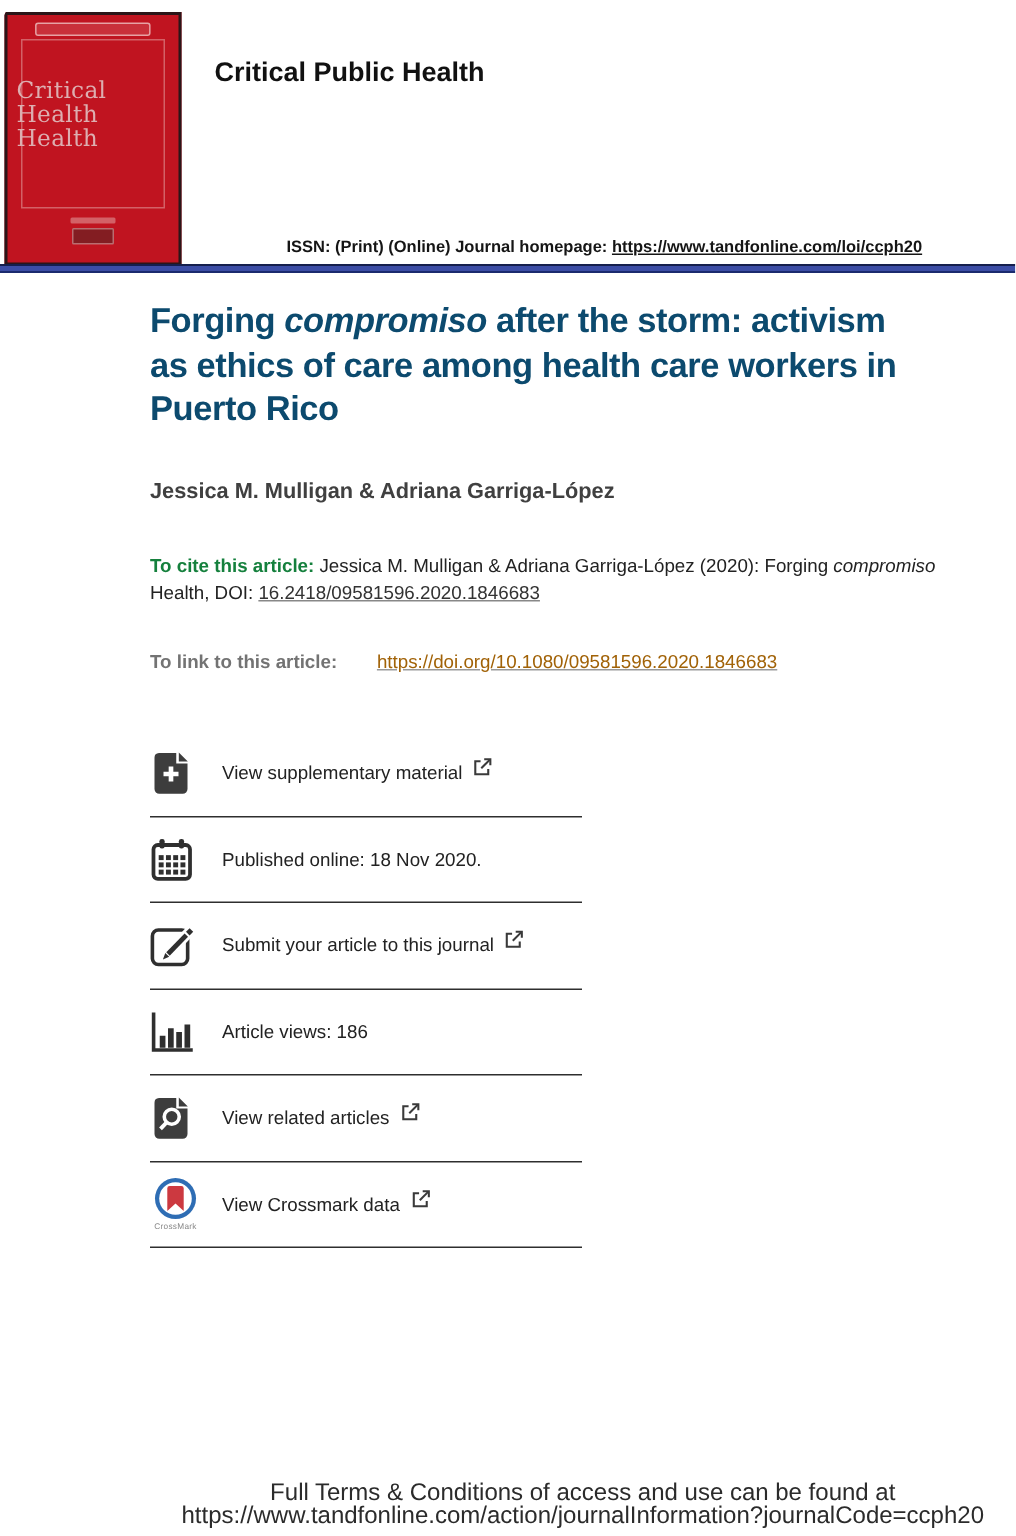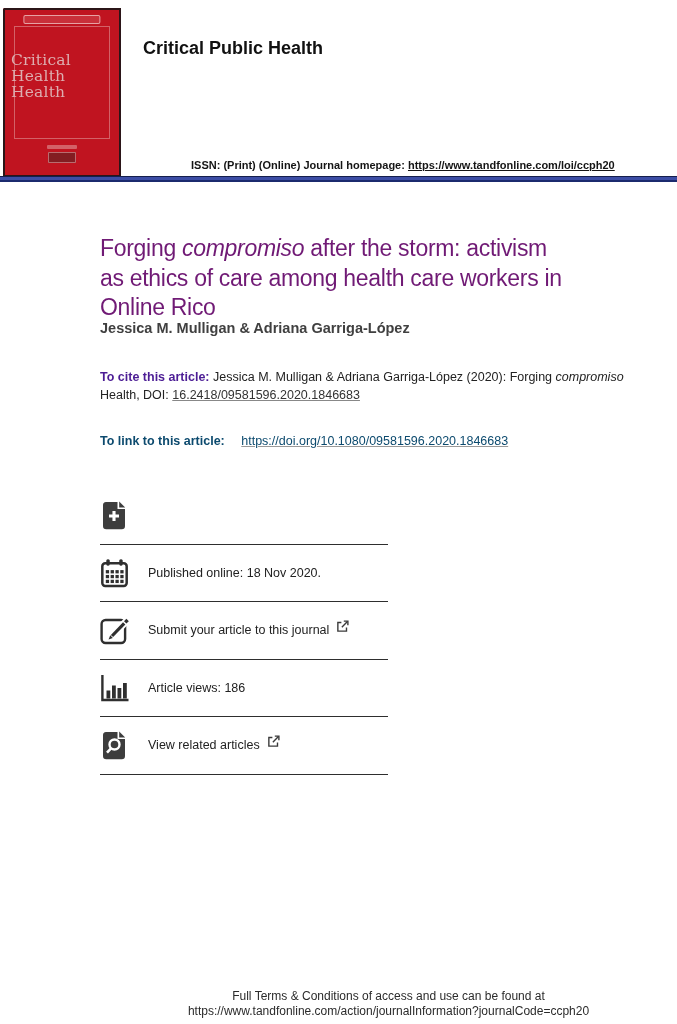--- a/index.html
+++ b/index.html
@@ -20,45 +20,45 @@
   .cover-logo{position:absolute;left:50%;transform:translateX(-50%);bottom:12px;width:26px;height:9px;
               background:rgba(120,30,35,.85);border:1px solid rgba(235,190,190,.5);border-radius:1px;}
   .journal-title{position:absolute;left:143px;top:38px;font-size:18px;font-weight:700;color:#111;text-align:right;}
   .issn-line{position:absolute;left:143px;top:159px;font-size:11px;font-weight:600;color:#151515;padding-left:48px;}
   .issn-line a{color:#151515;text-decoration:underline;cursor:pointer;}
   .navy-bar{position:absolute;left:0;top:176px;width:677px;height:6px;
             background:linear-gradient(to bottom,#151f4d 0 1.5px,#3c4da5 1.5px 4.5px,#1b2a6e 4.5px 6px);}
 
   
   .art-title{position:absolute;left:100px;top:199px;width:560px;font-size:23px;line-height:29.5px;
-             font-weight:400;color:#701a75;letter-spacing:-.3px;margin-top:35px;}
+             font-weight:700;color:#0c4a6e;letter-spacing:-.3px;}
   .art-title .ital{font-style:italic;}
   .authors{position:absolute;left:100px;top:320px;font-size:14.5px;font-weight:700;color:#404040;}
 
   
   .cite{position:absolute;left:100px;top:369px;width:577px;font-size:12.5px;line-height:17.5px;color:#222;}
-  .cite b{color:#4c1d95;}
+  .cite b{color:#15803d;}
   .cite .ital{font-style:italic;}
   .doi-link{color:#333;text-decoration:underline;text-decoration-color:#888;cursor:pointer;}
   .linkline{position:absolute;left:100px;top:434px;font-size:12.5px;color:#222;}
-  .linkline b{color:#0c4a6e;}
-  .linkline .url{margin-left:13px;color:#0c4a6e;text-decoration:underline;text-decoration-color:#999;cursor:pointer;}
+  .linkline b{color:#737373;}
+  .linkline .url{margin-left:23px;color:#a16207;text-decoration:underline;text-decoration-color:#999;cursor:pointer;}
 
   
   .actions{position:absolute;left:100px;top:487px;width:288px;}
   .action-row{display:flex;align-items:center;height:56.5px;border-bottom:1.5px solid #2e2e2e;cursor:pointer;}
   .icon-cell{width:48px;flex:0 0 48px;display:flex;align-items:center;}
   .action-label{font-size:12.5px;color:#222;display:inline-flex;align-items:center;gap:7px;}
   .ext{display:inline-block;position:relative;top:-2px;}
   .cm-wrap{display:flex;flex-direction:column;align-items:center;width:40px;margin-left:-3px;}
   .cm-caption{font-size:5.5px;color:#888;margin-top:1px;letter-spacing:.2px;}
 
   
   .footer{position:absolute;left:100px;top:989px;width:577px;text-align:center;
-          font-size:12px;line-height:14.5px;color:#2b2b2b;}
+          font-size:16px;line-height:14.5px;color:#2b2b2b;}
 </style>
 </head>
 <body>
 
 <div class="page">
 
   <div class="cover">
     <div class="cover-inner"></div>
     <div class="cover-banner"></div>
     <div class="cover-title">
@@ -75,21 +75,21 @@
   <div class="issn-line">
     <span>ISSN: (Print) (Online) Journal homepage:</span>
     <a>https://www.tandfonline.com/loi/ccph20</a>
   </div>
 
   <div class="navy-bar"></div>
 
   <div class="art-title">
     <div><span>Forging </span><span class="ital">compromiso</span><span> after the storm: activism</span></div>
     <div>as ethics of care among health care workers in</div>
-    <div>Online Rico</div>
+    <div>Puerto Rico</div>
   </div>
 
   <div class="authors">Jessica M. Mulligan &amp; Adriana Garriga-López</div>
 
   <div class="cite">
     <div><b>To cite this article:</b><span> Jessica M. Mulligan &amp; Adriana Garriga-López (2020): Forging </span><span class="ital">compromiso</span></div>
     <div><span>Health, DOI: </span><a class="doi-link">16.2418/09581596.2020.1846683</a></div>
   </div>
 
   <div class="linkline">
@@ -99,20 +99,28 @@
 
   <div class="actions">
 
     <div class="action-row">
       <span class="icon-cell">
         <svg width="28" height="30" viewBox="0 0 28 30">
             <path d="M6 2 H17.5 V9 H25 V26 a3.2 3.2 0 0 1 -3.2 3.2 H6.2 A3.2 3.2 0 0 1 3 26 V5.2 A3.2 3.2 0 0 1 6 2 Z" fill="#3d3d3d"></path>
             <path d="M19.2 1.6 L25.2 7.6 H19.2 Z" fill="#3d3d3d"></path>
             <path d="M9 16 H19 M14 11 V21" stroke="#fff" stroke-width="3.1"></path>
           </svg>
+      </span>
+      <span class="action-label">
+        <span>View supplementary material</span>
+        <span class="ext"><svg width="13" height="13" viewBox="0 0 14 14" fill="none" stroke="#3a3a3a" stroke-width="1.5">
+              <path d="M5.8 2.7 H2 V12 H11.3 V8.2"></path>
+              <path d="M6.3 7.7 L12.3 1.7"></path>
+              <path d="M8.4 1.2 H12.8 V5.6"></path>
+            </svg></span>
       </span>
     </div>
 
     <div class="action-row">
       <span class="icon-cell">
         <svg width="29" height="30" viewBox="0 0 30 30">
             <rect x="6.5" y="0.8" width="3.6" height="6.6" rx="1.6" fill="#2f2f2f"></rect>
             <rect x="19.9" y="0.8" width="3.6" height="6.6" rx="1.6" fill="#2f2f2f"></rect>
             <rect x="2.4" y="5" width="25.2" height="23.4" rx="3" fill="none" stroke="#2f2f2f" stroke-width="2.6"></rect>
             <g fill="#2f2f2f">
@@ -185,20 +193,40 @@
       <span class="action-label">
         <span>View related articles</span>
         <span class="ext"><svg width="13" height="13" viewBox="0 0 14 14" fill="none" stroke="#3a3a3a" stroke-width="1.5">
               <path d="M5.8 2.7 H2 V12 H11.3 V8.2"></path>
               <path d="M6.3 7.7 L12.3 1.7"></path>
               <path d="M8.4 1.2 H12.8 V5.6"></path>
             </svg></span>
       </span>
     </div>
 
+    <div class="action-row">
+      <span class="icon-cell">
+        <span class="cm-wrap">
+          <svg width="30" height="30" viewBox="0 0 34 34">
+              <circle cx="17" cy="17" r="15.5" fill="#2e6db4"></circle>
+              <circle cx="17" cy="17" r="12.3" fill="#fff"></circle>
+              <path d="M12.6 7.5 H21.4 A1.8 1.8 0 0 1 23.2 9.3 V26.5 L17 20.8 L10.8 26.5 V9.3 A1.8 1.8 0 0 1 12.6 7.5 Z" fill="#cc3940"></path>
+            </svg>
+          <span class="cm-caption">CrossMark</span>
+        </span>
+      </span>
+      <span class="action-label">
+        <span>View Crossmark data</span>
+        <span class="ext"><svg width="13" height="13" viewBox="0 0 14 14" fill="none" stroke="#3a3a3a" stroke-width="1.5">
+              <path d="M5.8 2.7 H2 V12 H11.3 V8.2"></path>
+              <path d="M6.3 7.7 L12.3 1.7"></path>
+              <path d="M8.4 1.2 H12.8 V5.6"></path>
+            </svg></span>
+      </span>
+    </div>
 
   </div>
 
   <div class="footer">
     <div>Full Terms &amp; Conditions of access and use can be found at</div>
     <div>https://www.tandfonline.com/action/journalInformation?journalCode=ccph20</div>
   </div>
 
 </div>
 

